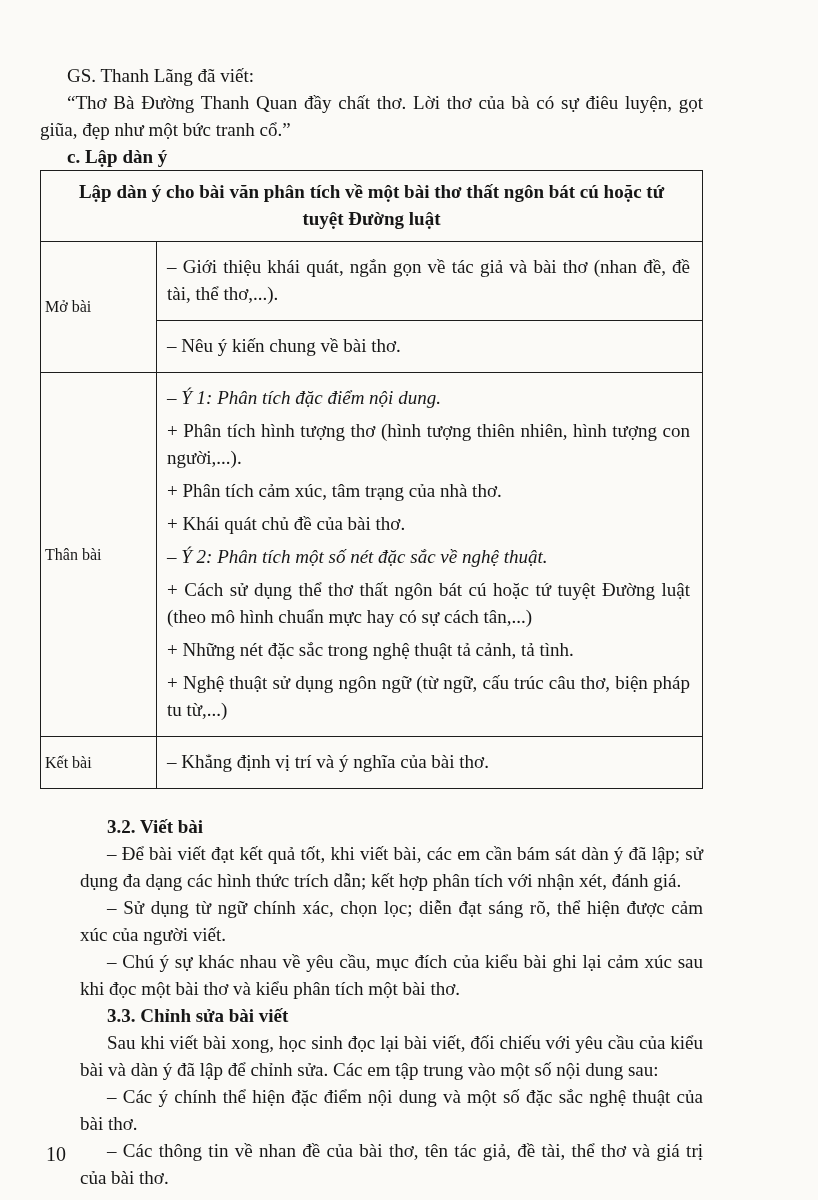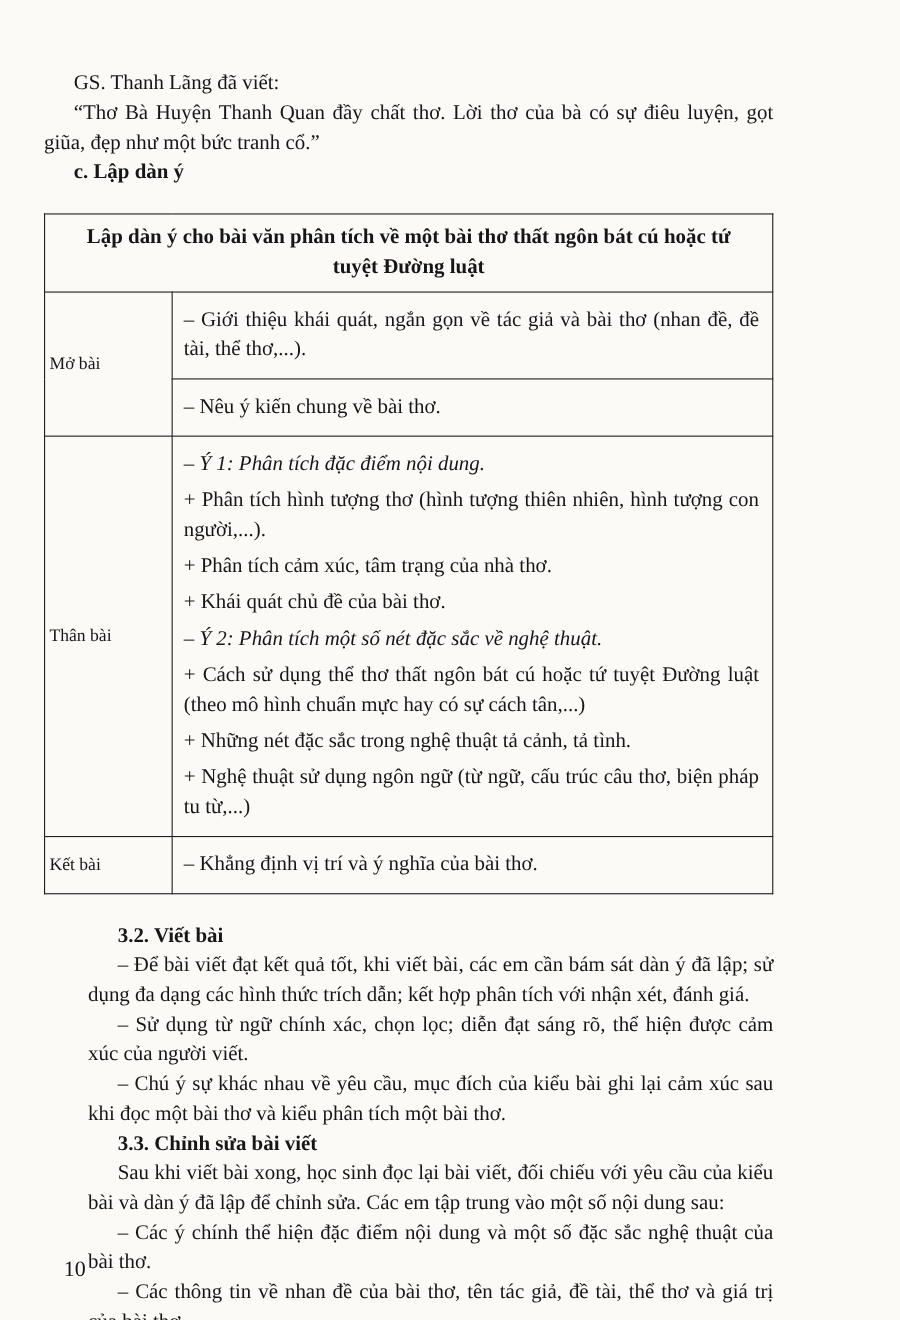--- a/index.html
+++ b/index.html
@@ -22,21 +22,21 @@
     text-align: justify;
     margin: 0;
   }
   .indent { text-indent: 27px; }
   .bold { font-weight: bold; }
   .italic { font-style: italic; }
 
   table.outline {
     width: 100%;
     border-collapse: collapse;
-    margin-top: 24px;
+    margin-top: 0;
   }
   table.outline td { border: 1.6px solid #1d1d1d; }
   .title-cell { padding: 7px 10px 9px 10px; }
   .title-text {
     font-weight: bold;
     font-size: 19px;
     line-height: 27px;
     text-align: center;
     max-width: 620px;
     margin: 0 auto;
@@ -57,32 +57,32 @@
   .cell-item {
     font-size: 19px;
     line-height: 27px;
     text-align: justify;
     margin: 6px 0;
   }
 
   .body-text { margin-top: 24px; margin-left: 40px; }
   .page-number {
     position: absolute;
-    left: 58px;
+    left: 46px;
     bottom: 34px;
     font-size: 20px;
   }
 </style>
 </head>
 <body>
 
 <div class="page">
 
   <p class="para indent">GS. Thanh Lãng đã viết:</p>
-  <p class="para indent">“Thơ Bà Huyện Thanh Quan đầy chất thơ. Lời thơ của bà có sự điêu luyện, gọt giũa, đẹp như một bức tranh cổ.”</p>
+  <p class="para indent">“Thơ Bà Đường Thanh Quan đầy chất thơ. Lời thơ của bà có sự điêu luyện, gọt giũa, đẹp như một bức tranh cổ.”</p>
   <p class="para indent bold">c. Lập dàn ý</p>
 
   <table class="outline">
     <tbody>
         <tr>
       <td colspan="2" class="title-cell">
         <div class="title-text">Lập dàn ý cho bài văn phân tích về một bài thơ thất ngôn bát cú hoặc tứ tuyệt Đường luật</div>
       </td>
     </tr>
 

